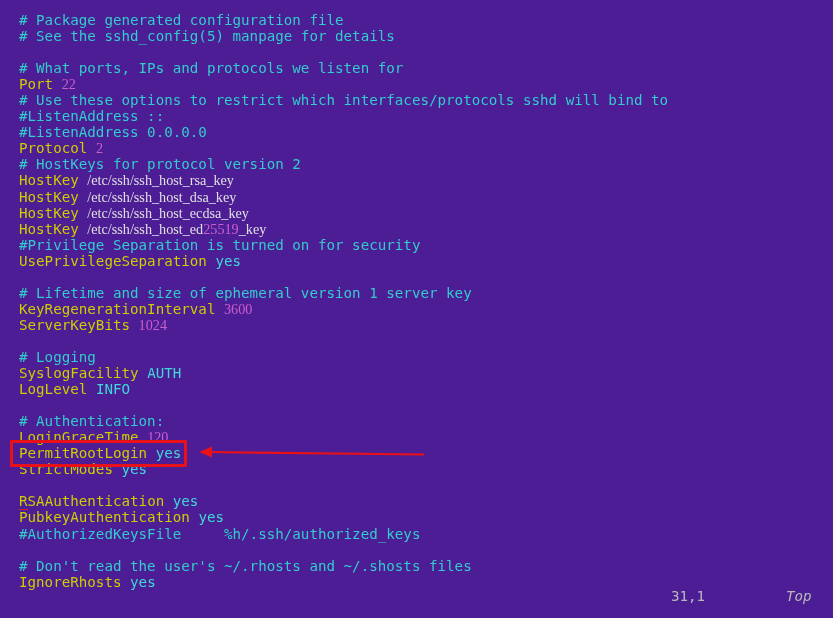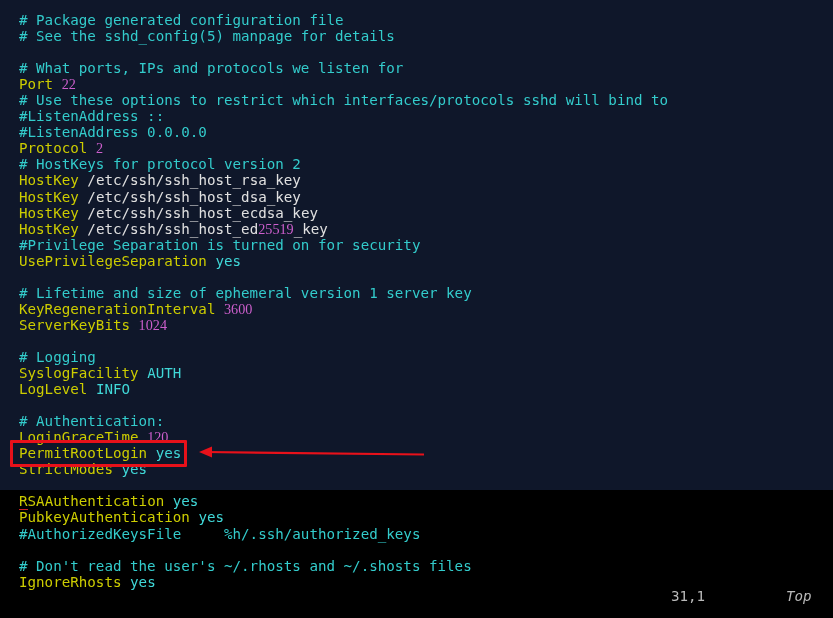--- a/index.html
+++ b/index.html
@@ -9,22 +9,22 @@
   }
   body {
     width: 833px;
     height: 618px;
     overflow: hidden;
     font-family: "DejaVu Sans Mono", "Liberation Mono", monospace;
   }
   #terminal {
     position: relative;
     width: 833px;
-    height: 490px;
-    background: #0f172a;
+    height: 618px;
+    background: #4c1d95;
   }
   #code {
     position: absolute;
     left: 19px;
     top: 12px;
     width: 800px;
     font-family: "DejaVu Sans Mono", "Liberation Mono", monospace;
     font-size: 14.2px;
     line-height: 16.05px;
     letter-spacing: 0px;
@@ -33,21 +33,21 @@
   }
   #code .ln {
     display: block;
     height: 16.05px;
     white-space: pre;
   }
   .c-comment   { color: #33cccc; }
   .c-keyword   { color: #cdcd00; text-align: center; }
   .c-value     { color: #40d8d8; }
   .c-number    { color: #cd5fcd; font-family: Liberation Serif, serif; }
-  .c-plain     { color: #e0e0e0; }
+  .c-plain     { color: #e0e0e0; font-family: Liberation Serif, serif; }
   .c-spell     { color: #cdcd00; border-bottom: 1px solid #cc2222; }
 
   
   #statusline {
     position: absolute;
     left: 0;
     top: 588px;
     width: 833px;
     height: 20px;
     font-family: "DejaVu Sans Mono", "Liberation Mono", monospace;

